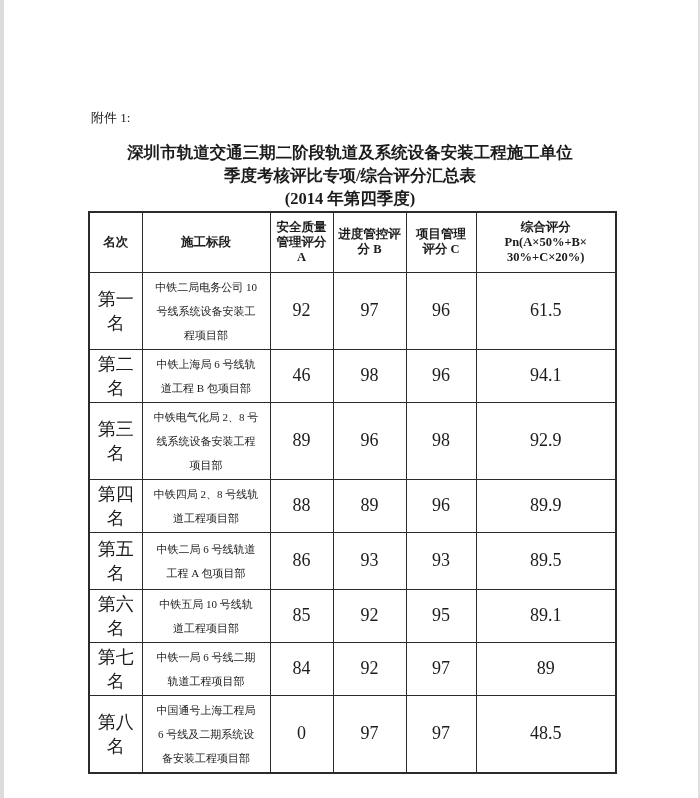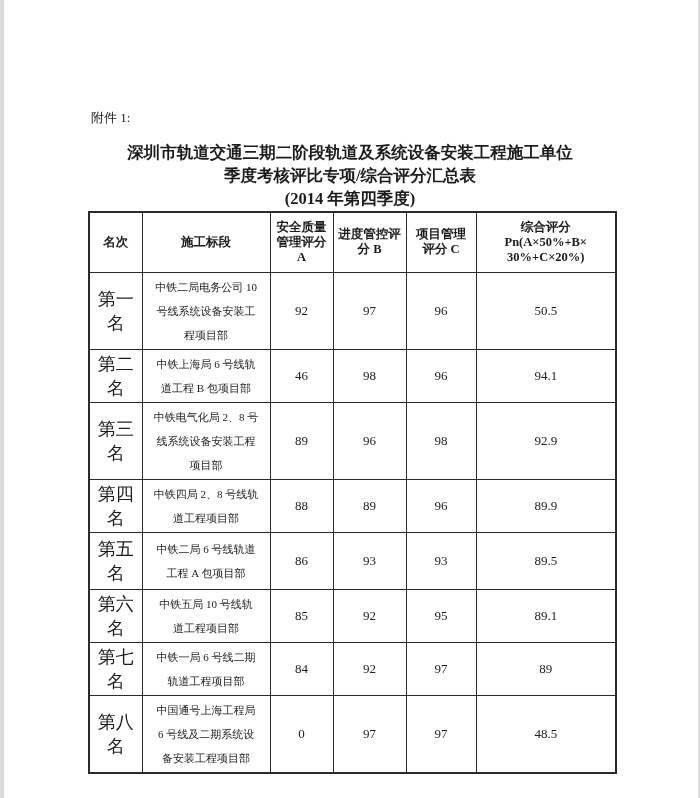--- a/index.html
+++ b/index.html
@@ -44,21 +44,21 @@
     vertical-align: middle;
     padding: 2px 3px;
   }
   .score-table thead tr { height: 60px; }
   .score-table th {
     font-size: 12.5px;
     font-weight: bold;
     line-height: 15px;
     white-space: pre-line;
   }
-  .score-table td { font-size: 13px; }
+  .score-table td { font-size: 18px; }
   .score-table td.rank { font-size: 18px; }
   .score-table td.section {
     font-size: 11px;
     line-height: 24px;
     white-space: pre-line;
   }
   .score-table tbody tr:nth-child(1) { height: 57px; }
   .score-table tbody tr:nth-child(2) { height: 53px; }
   .score-table tbody tr:nth-child(3) { height: 64px; }
   .score-table tbody tr:nth-child(4) { height: 48px; }
@@ -108,21 +108,21 @@
     </thead>
     <tbody>
       <tr>
         <td class="rank">第一名</td>
         <td class="section">中铁二局电务公司 10
 号线系统设备安装工
 程项目部</td>
         <td>92</td>
         <td>97</td>
         <td>96</td>
-        <td>50.5</td>
+        <td>61.5</td>
       </tr>
       <tr>
         <td class="rank">第二名</td>
         <td class="section">中铁上海局 6 号线轨
 道工程 B 包项目部</td>
         <td>46</td>
         <td>98</td>
         <td>96</td>
         <td>94.1</td>
       </tr>

